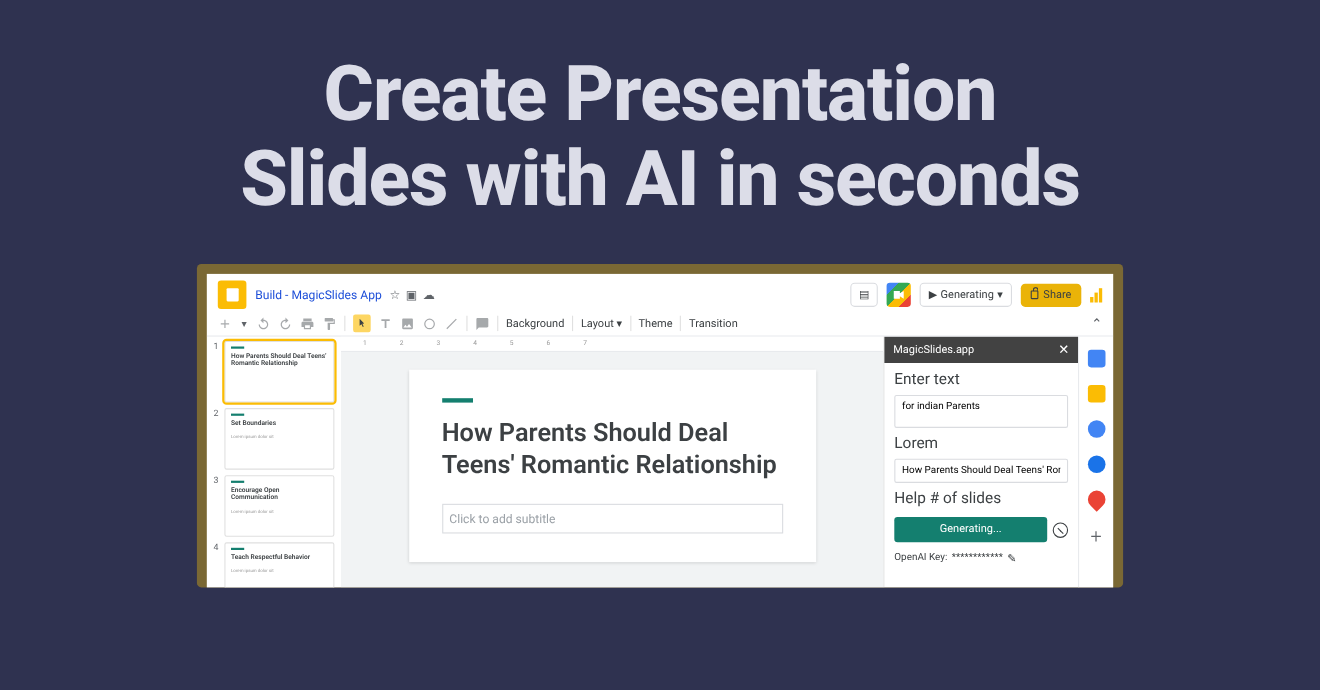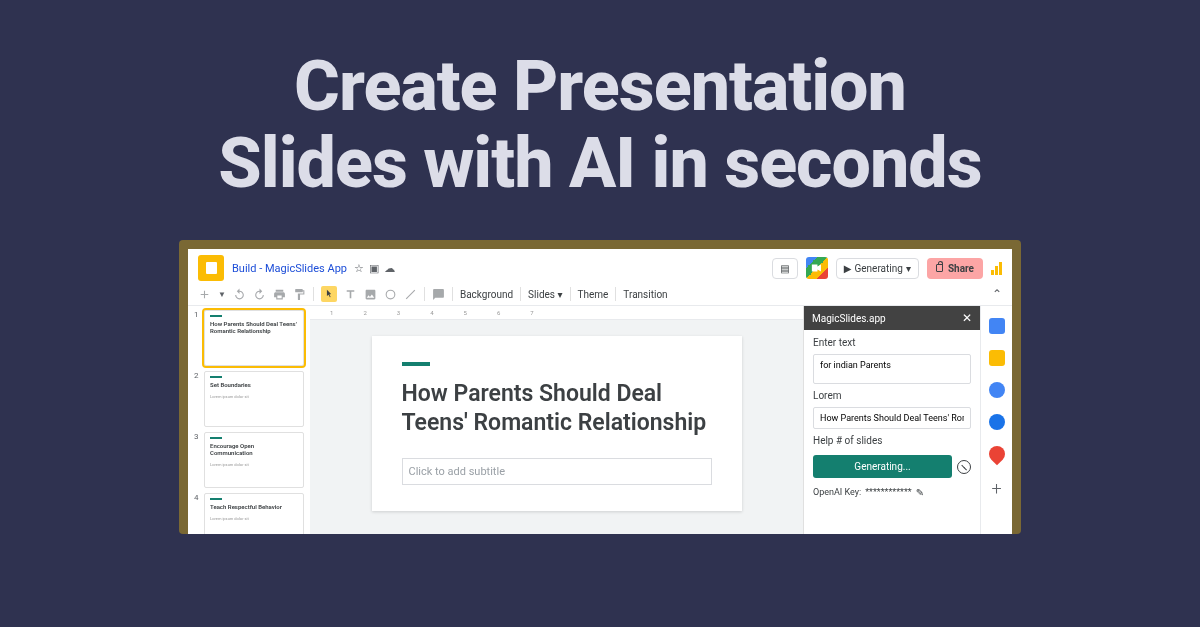--- a/index.html
+++ b/index.html
@@ -15,21 +15,21 @@
 .doc-title{font-size:11px;color:#1d4ed8}
 .title-icons{display:flex;gap:5px;color:#5f6368}
 .title-icon{font-size:11px}
 .menubar{display:flex;gap:10px;font-size:10px;color:#3c4043;margin-top:2px}
 .menubar span{cursor:pointer}
 .last-edit{color:#80868b;text-decoration:underline}
 .right-actions{display:flex;align-items:center;gap:8px}
 .act-btn{display:flex;align-items:center;justify-content:center;border:1px solid #dadce0;border-radius:4px;padding:4px 7px;font-size:10px;color:#3c4043;background:#fff;gap:3px}
 .meet-btn{background:linear-gradient(135deg,#4285f4 25%,#34a853 25%,#34a853 50%,#fbbc04 50%,#fbbc04 75%,#ea4335 75%);width:22px;height:22px;border-radius:3px;position:relative}
 .meet-btn::after{content:"";position:absolute;inset:4px;background:#fff;clip-path:polygon(15% 25%,55% 25%,55% 40%,80% 25%,80% 75%,55% 60%,55% 75%,15% 75%)}
-.share-btn{background:#fca5a5;border:none;font-weight:700;padding:5px 9px}
+.share-btn{background:#eab308;border:none;font-weight:400;padding:5px 9px}
 .lock-icon{width:7px;height:8px;border:1px solid #3c4043;border-radius:1px;position:relative;margin-right:2px}
 .lock-icon::before{content:"";position:absolute;top:-4px;left:1px;width:3px;height:3px;border:1px solid #3c4043;border-bottom:none;border-radius:3px 3px 0 0}
 .bar-icon{display:flex;align-items:flex-end;gap:1px;height:13px}
 .bar-icon span{width:3px;background:#fbbc04}
 .bar-icon span:nth-child(1){height:5px}
 .bar-icon span:nth-child(2){height:9px}
 .bar-icon span:nth-child(3){height:13px}
 .toolbar{display:flex;align-items:center;gap:7px;padding:3px 10px;border-bottom:1px solid #e8eaed}
 .tool{width:13px;height:13px;opacity:.55}
 .tool-sep{width:1px;height:14px;background:#e0e0e0}
@@ -46,21 +46,21 @@
 .canvas-col{flex:1;background:#f1f3f4;position:relative}
 .ruler-h{height:14px;background:#fff;border-bottom:1px solid #e8eaed;font-size:6px;color:#999;display:flex;align-items:center;padding-left:20px;gap:30px}
 .slide-canvas{margin:16px auto 0;width:370px;background:#fff;box-shadow:0 1px 3px rgba(0,0,0,.15);padding:26px 30px}
 .slide-accent{width:28px;height:4px;background:#147f6f;margin-bottom:14px}
 .slide-title{font-size:23px;font-weight:600;color:#3c4043;line-height:1.25}
 .slide-sub{margin-top:20px;padding:6px;border:1px solid #dadce0;color:#9aa0a6;font-size:11px}
 .sidebar{width:177px;display:flex;flex-direction:column;border-left:1px solid #e0e0e0}
 .sb-header{background:#424242;color:#fff;font-size:10px;padding:5px 8px;display:flex;justify-content:space-between;align-items:center}
 .sb-close{color:#fff;font-size:12px}
 .sb-body{padding:7px 9px;display:flex;flex-direction:column;gap:6px;font-size:9px;color:#3c4043}
-.sb-label{font-size:10px}
+.sb-label{font-size:14px}
 .sb-input{border:1px solid #dadce0;border-radius:2px;padding:5px 6px;font-size:9px;width:100%;font-family:inherit}
 textarea.sb-input{height:30px;resize:none}
 .gen-row{display:flex;gap:5px;align-items:center;margin-top:3px}
 .gen-btn{flex:1;background:#147f6f;color:#fff;border:none;border-radius:3px;padding:6px;font-size:10px;text-align:center}
 .history-icon{width:14px;height:14px;border:1.5px solid #3c4043;border-radius:50%;position:relative}
 .history-icon::after{content:"";position:absolute;left:6px;top:3px;width:1px;height:4px;background:#3c4043;box-shadow:0 3px 0 0 #3c4043;transform-origin:bottom;transform:rotate(-45deg)}
 .key-row{display:flex;align-items:flex-start;gap:4px;font-size:9px;margin-top:3px}
 .edit-icon{font-size:10px}
 .right-rail{width:32px;background:#fff;border-left:1px solid #e8eaed;display:flex;flex-direction:column;align-items:center;gap:16px;padding-top:12px}
 .rail-icon{width:16px;height:16px;border-radius:3px}
@@ -145,21 +145,21 @@
     <svg class="tool" viewBox="0 0 24 24">
           <path stroke="#5f6368" stroke-width="2" d="M4 20L20 4"></path>
         </svg>
     <div class="tool-sep"></div>
     <svg class="tool" viewBox="0 0 24 24">
           <path fill="#5f6368" d="M20 2H4c-1.1 0-2 .9-2 2v18l4-4h14c1.1 0 2-.9 2-2V4c0-1.1-.9-2-2-2z"></path>
         </svg>
     <div class="tool-sep"></div>
     <span style="font-size:10px;color:#3c4043">Background</span>
     <div class="tool-sep"></div>
-    <span style="font-size:10px;color:#3c4043">Slides ▾</span>
+    <span style="font-size:10px;color:#3c4043">Layout ▾</span>
     <div class="tool-sep"></div>
     <span style="font-size:10px;color:#3c4043">Theme</span>
     <div class="tool-sep"></div>
     <span style="font-size:10px;color:#3c4043">Transition</span>
     <div style="flex:1"></div>
     <span style="color:#5f6368;font-size:12px">⌃</span>
   </div>
 
   <div class="body-row">
     <div class="thumb-col">

